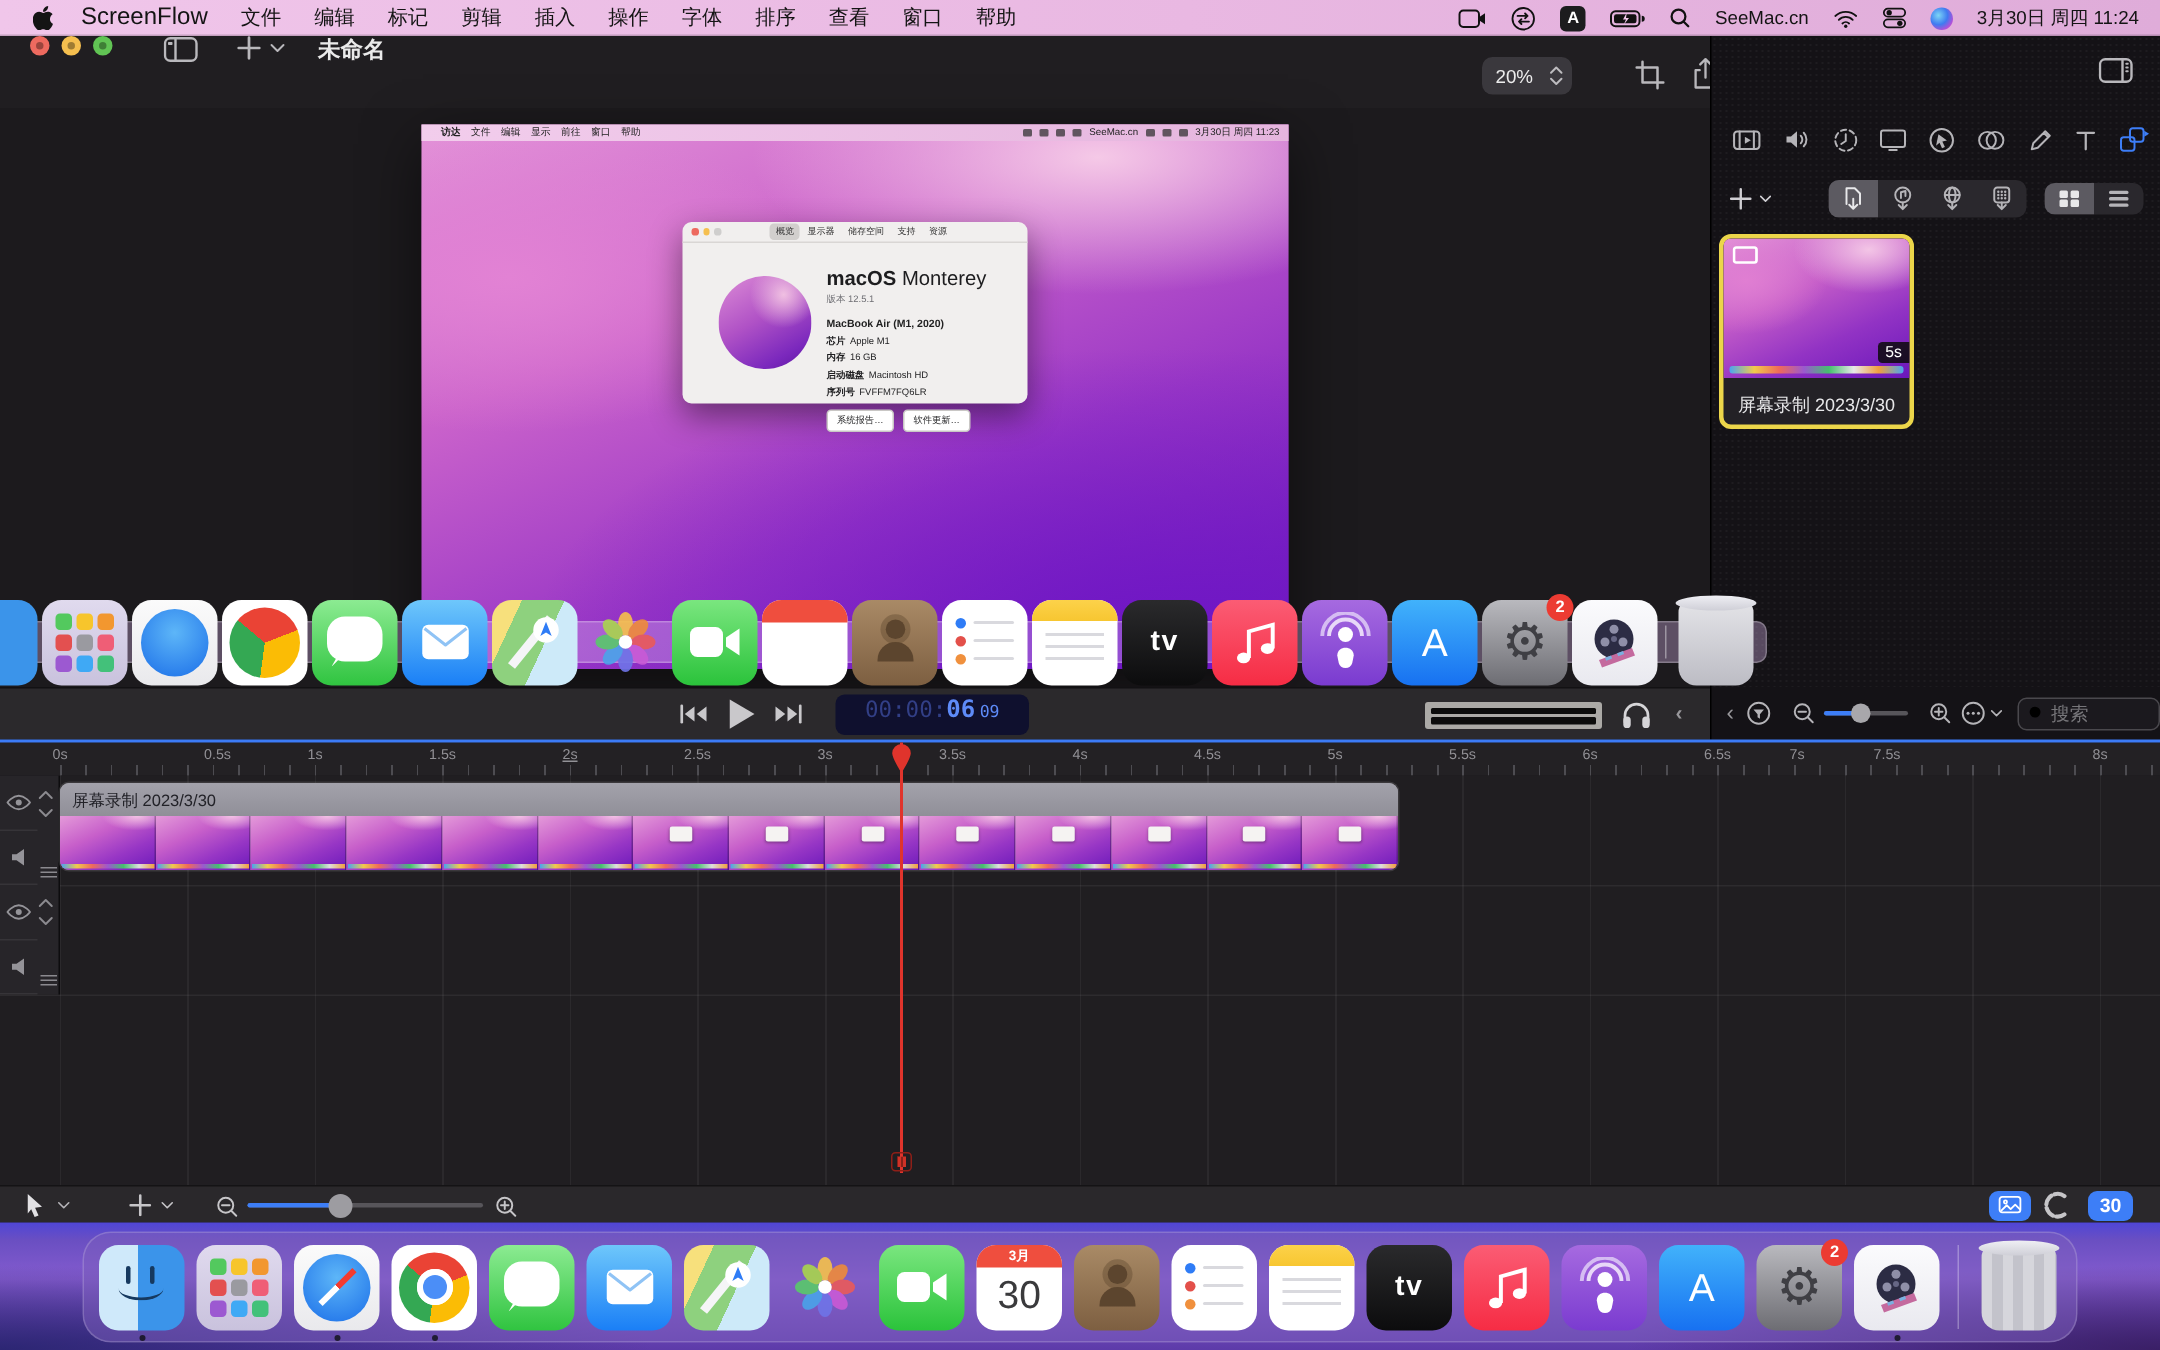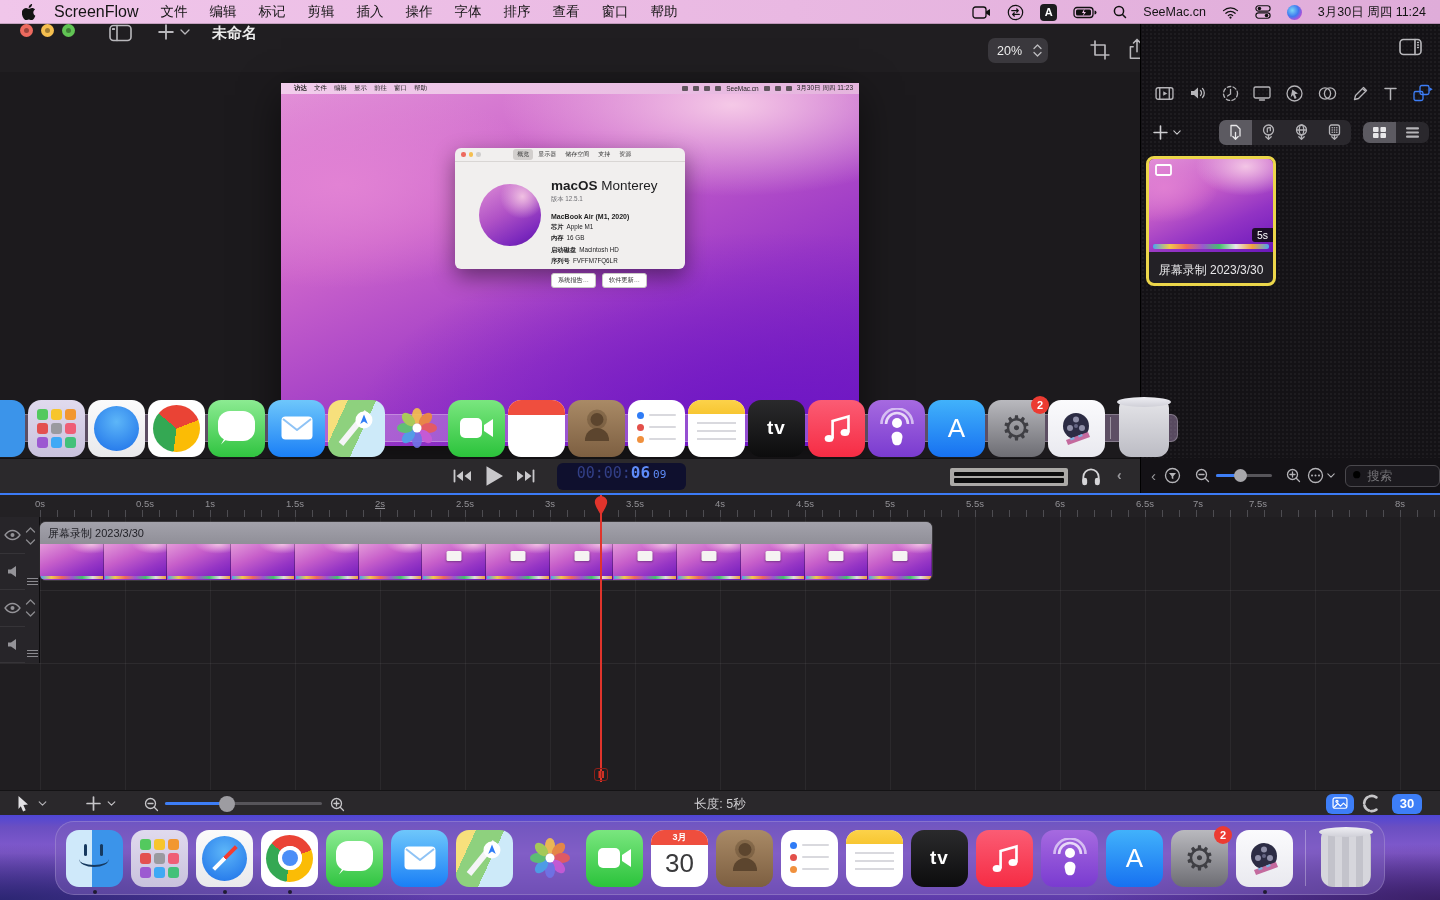--- a/index.html
+++ b/index.html
@@ -852,21 +852,20 @@
   <span id="bb-slider">
       <span id="bb-fill"></span>
       <span id="bb-knob"></span>
     </span>
   <span class="icon" style="left:330px;top:6px;position:absolute">
       <svg width="15" height="15" viewBox="0 0 15 15">
         <circle cx="6.5" cy="6.5" r="5"></circle>
         <path d="M10.5 10.5l3 3M4 6.5h5M6.5 4v5"></path>
       </svg>
     </span>
-  <span id="length-label">长度: 5秒</span>
   <span class="blue-btn" id="img-btn">
       <svg width="16" height="13" viewBox="0 0 18 15" style="stroke:#fff;fill:none;stroke-width:1.4;stroke-linecap:round;stroke-linejoin:round">
         <rect x="1" y="1" width="16" height="12" rx="2"></rect>
         <circle cx="5.5" cy="5" r="1.2"></circle>
         <path d="M2.5 11.5l4-4 3 3 3.5-3.5 3.5 3.5"></path>
       </svg>
     </span>
   <span id="magnet-btn" class="icon">
       <svg width="19" height="19" viewBox="0 0 18 18" style="stroke-width:2.6">
         <path d="M14.5 3.2A7.2 7.2 0 1014.5 14.8" stroke-dasharray="6.5 2.2"></path>

